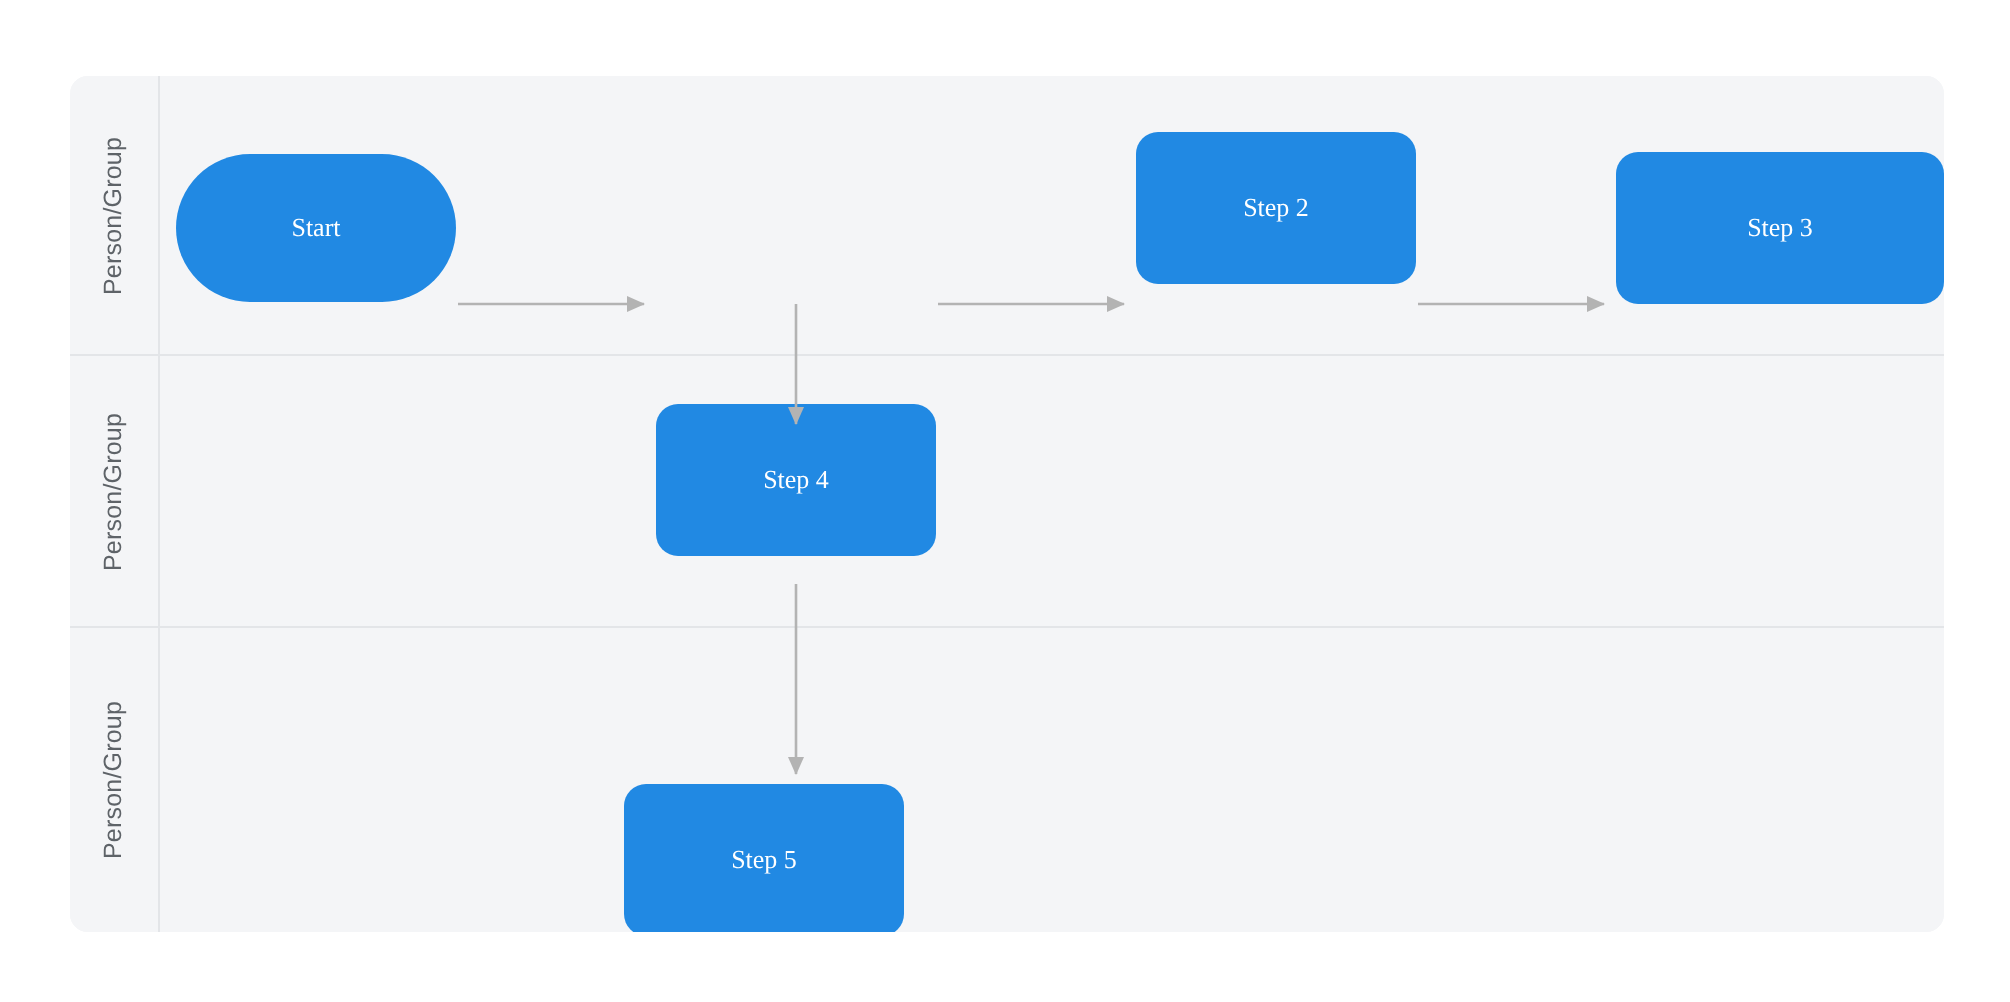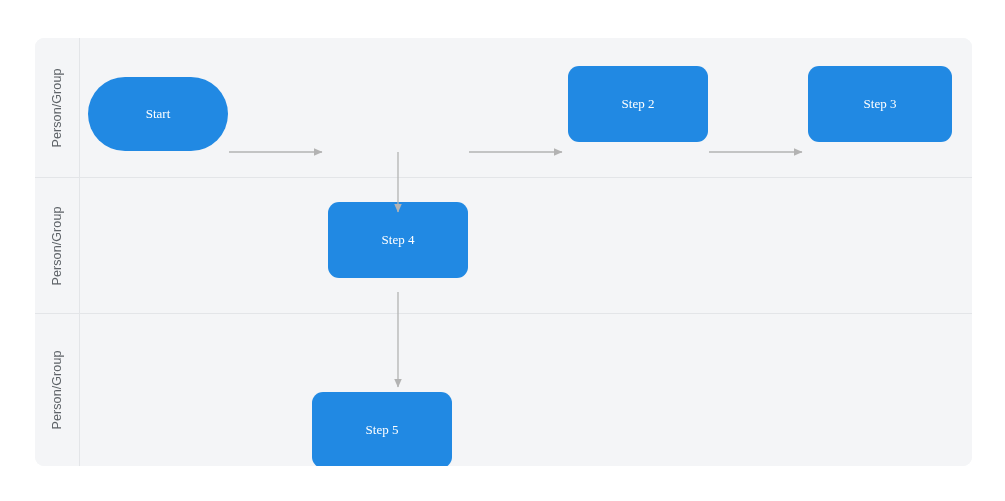--- a/index.html
+++ b/index.html
@@ -105,21 +105,21 @@
 
 <div id="swimlane-container">
 
   <div class="lane" style="top:0px; height:139px;">
     <div class="lane-header">
       <span class="lane-label">Person/Group</span>
     </div>
     <div class="lane-body">
       <div class="node stadium" style="left:8px; top:39px; width:140px; height:74px;">Start</div>
       <div class="node rect" style="left:488px; top:28px; width:140px; height:76px;">Step 2</div>
-      <div class="node rect" style="left:728px; top:28px; width:144px; height:76px;">Step 3</div>
+      <div class="node rect" style="left:728px; top:38px; width:164px; height:76px;">Step 3</div>
     </div>
   </div>
 
   <div class="lane divided" style="top:139px; height:136px;">
     <div class="lane-header">
       <span class="lane-label">Person/Group</span>
     </div>
     <div class="lane-body">
       <div class="node rect" style="left:248px; top:24px; width:140px; height:76px;">Step 4</div>
     </div>

